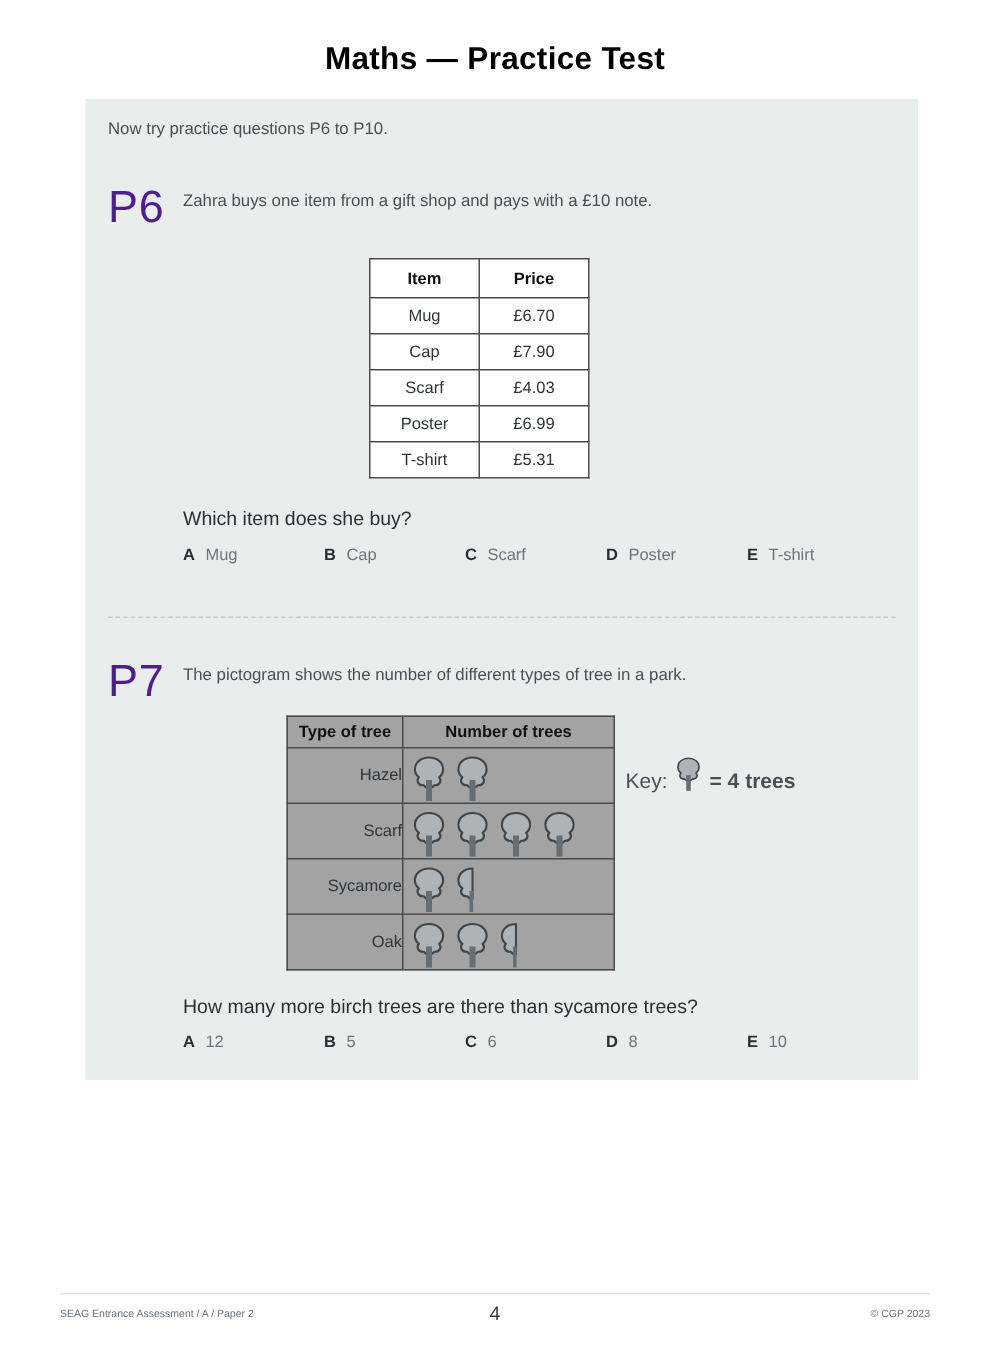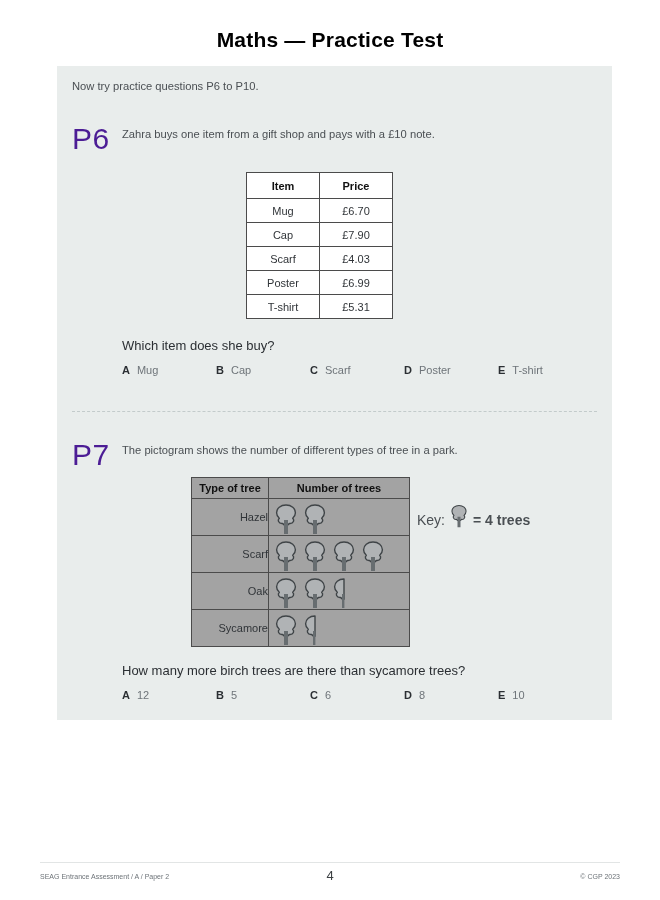--- a/index.html
+++ b/index.html
@@ -322,42 +322,42 @@
               <rect x="11" y="17" width="4" height="14" fill="#676d70"></rect>
             </svg>
             <svg width="26" height="32" viewBox="0 0 26 32">
               <path d="M13 2 C7.6 2 3.6 5.3 3.6 9.8 C3.6 12 4.6 13.9 6.3 15.2 C5.4 16.2 5.1 17.4 5.6 18.5 C6.2 19.9 7.8 20.7 9.6 20.5 C10.3 21.6 11.5 22.3 13 22.3 C14.5 22.3 15.7 21.6 16.4 20.5 C18.2 20.7 19.8 19.9 20.4 18.5 C20.9 17.4 20.6 16.2 19.7 15.2 C21.4 13.9 22.4 12 22.4 9.8 C22.4 5.3 18.4 2 13 2 Z" fill="#b0b3b5" stroke="#3f4447" stroke-width="1.4" stroke-linejoin="round"></path>
               <rect x="11" y="17" width="4" height="14" fill="#676d70"></rect>
             </svg>
           </div>
         </td>
       </tr>
       <tr>
+        <td class="type-cell">Sycamore</td>
+        <td class="trees-cell">
+          <div class="tree-row">
+            <svg width="26" height="32" viewBox="0 0 26 32">
+              <path d="M13 2 C7.6 2 3.6 5.3 3.6 9.8 C3.6 12 4.6 13.9 6.3 15.2 C5.4 16.2 5.1 17.4 5.6 18.5 C6.2 19.9 7.8 20.7 9.6 20.5 C10.3 21.6 11.5 22.3 13 22.3 C14.5 22.3 15.7 21.6 16.4 20.5 C18.2 20.7 19.8 19.9 20.4 18.5 C20.9 17.4 20.6 16.2 19.7 15.2 C21.4 13.9 22.4 12 22.4 9.8 C22.4 5.3 18.4 2 13 2 Z" fill="#b0b3b5" stroke="#3f4447" stroke-width="1.4" stroke-linejoin="round"></path>
+              <rect x="11" y="17" width="4" height="14" fill="#676d70"></rect>
+            </svg>
+            <svg width="14" height="32" viewBox="0 0 14 32">
+              <path d="M13 2 C7.6 2 3.6 5.3 3.6 9.8 C3.6 12 4.6 13.9 6.3 15.2 C5.4 16.2 5.1 17.4 5.6 18.5 C6.2 19.9 7.8 20.7 9.6 20.5 C10.3 21.6 11.5 22.3 13 22.3 Z" fill="#b0b3b5" stroke="#3f4447" stroke-width="1.4" stroke-linejoin="round"></path>
+              <rect x="11" y="17" width="2.4" height="14" fill="#676d70"></rect>
+            </svg>
+          </div>
+        </td>
+      </tr>
+      <tr>
         <td class="type-cell">Oak</td>
         <td class="trees-cell">
           <div class="tree-row">
             <svg width="26" height="32" viewBox="0 0 26 32">
               <path d="M13 2 C7.6 2 3.6 5.3 3.6 9.8 C3.6 12 4.6 13.9 6.3 15.2 C5.4 16.2 5.1 17.4 5.6 18.5 C6.2 19.9 7.8 20.7 9.6 20.5 C10.3 21.6 11.5 22.3 13 22.3 C14.5 22.3 15.7 21.6 16.4 20.5 C18.2 20.7 19.8 19.9 20.4 18.5 C20.9 17.4 20.6 16.2 19.7 15.2 C21.4 13.9 22.4 12 22.4 9.8 C22.4 5.3 18.4 2 13 2 Z" fill="#b0b3b5" stroke="#3f4447" stroke-width="1.4" stroke-linejoin="round"></path>
               <rect x="11" y="17" width="4" height="14" fill="#676d70"></rect>
             </svg>
-            <svg width="26" height="32" viewBox="0 0 26 32">
-              <path d="M13 2 C7.6 2 3.6 5.3 3.6 9.8 C3.6 12 4.6 13.9 6.3 15.2 C5.4 16.2 5.1 17.4 5.6 18.5 C6.2 19.9 7.8 20.7 9.6 20.5 C10.3 21.6 11.5 22.3 13 22.3 C14.5 22.3 15.7 21.6 16.4 20.5 C18.2 20.7 19.8 19.9 20.4 18.5 C20.9 17.4 20.6 16.2 19.7 15.2 C21.4 13.9 22.4 12 22.4 9.8 C22.4 5.3 18.4 2 13 2 Z" fill="#b0b3b5" stroke="#3f4447" stroke-width="1.4" stroke-linejoin="round"></path>
-              <rect x="11" y="17" width="4" height="14" fill="#676d70"></rect>
-            </svg>
-            <svg width="14" height="32" viewBox="0 0 14 32">
-              <path d="M13 2 C7.6 2 3.6 5.3 3.6 9.8 C3.6 12 4.6 13.9 6.3 15.2 C5.4 16.2 5.1 17.4 5.6 18.5 C6.2 19.9 7.8 20.7 9.6 20.5 C10.3 21.6 11.5 22.3 13 22.3 Z" fill="#b0b3b5" stroke="#3f4447" stroke-width="1.4" stroke-linejoin="round"></path>
-              <rect x="11" y="17" width="2.4" height="14" fill="#676d70"></rect>
-            </svg>
-          </div>
-        </td>
-      </tr>
-      <tr>
-        <td class="type-cell">Sycamore</td>
-        <td class="trees-cell">
-          <div class="tree-row">
             <svg width="26" height="32" viewBox="0 0 26 32">
               <path d="M13 2 C7.6 2 3.6 5.3 3.6 9.8 C3.6 12 4.6 13.9 6.3 15.2 C5.4 16.2 5.1 17.4 5.6 18.5 C6.2 19.9 7.8 20.7 9.6 20.5 C10.3 21.6 11.5 22.3 13 22.3 C14.5 22.3 15.7 21.6 16.4 20.5 C18.2 20.7 19.8 19.9 20.4 18.5 C20.9 17.4 20.6 16.2 19.7 15.2 C21.4 13.9 22.4 12 22.4 9.8 C22.4 5.3 18.4 2 13 2 Z" fill="#b0b3b5" stroke="#3f4447" stroke-width="1.4" stroke-linejoin="round"></path>
               <rect x="11" y="17" width="4" height="14" fill="#676d70"></rect>
             </svg>
             <svg width="14" height="32" viewBox="0 0 14 32">
               <path d="M13 2 C7.6 2 3.6 5.3 3.6 9.8 C3.6 12 4.6 13.9 6.3 15.2 C5.4 16.2 5.1 17.4 5.6 18.5 C6.2 19.9 7.8 20.7 9.6 20.5 C10.3 21.6 11.5 22.3 13 22.3 Z" fill="#b0b3b5" stroke="#3f4447" stroke-width="1.4" stroke-linejoin="round"></path>
               <rect x="11" y="17" width="2.4" height="14" fill="#676d70"></rect>
             </svg>
           </div>
         </td>

